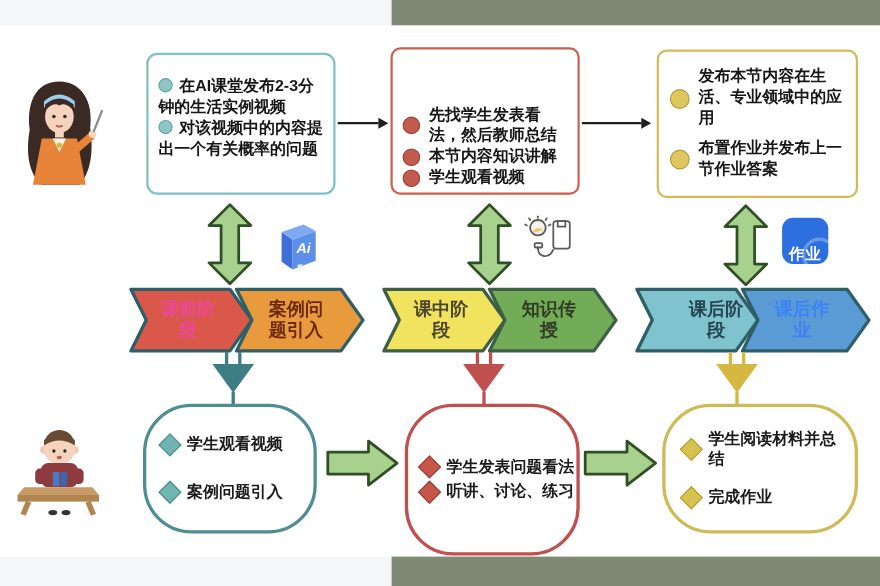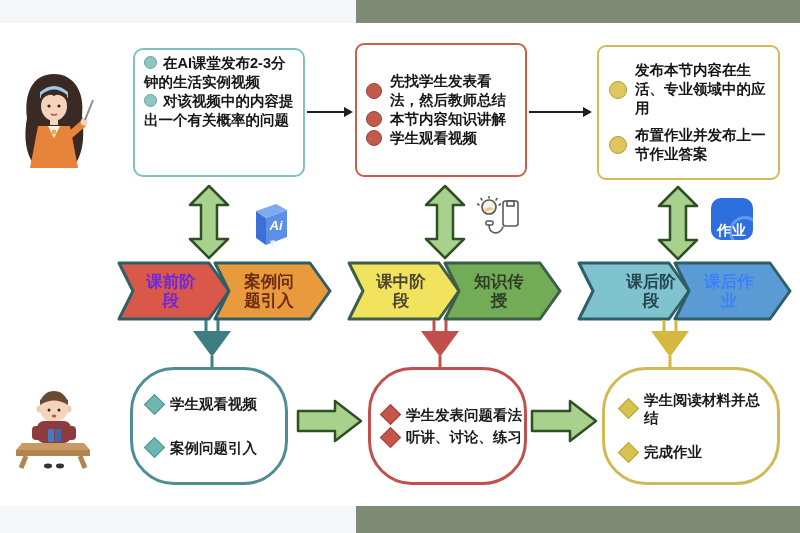--- a/index.html
+++ b/index.html
@@ -14,49 +14,49 @@
 
   .abs{position:absolute;}
   svg{display:block;}
   #diagram-layer{position:absolute;left:0;top:0;z-index:1;}
   .layer2{z-index:2;}
 
   
   .tbox{position:absolute;z-index:2;background:#fff;box-sizing:border-box;
         font-weight:700;color:#161616;font-size:14.5px;line-height:1.3;}
   .tb1{left:133px;top:48px;width:172px;height:129px;border:2px solid #7FC0C4;border-radius:10px;
-       padding:4px 9px;}
+       padding:20px 9px;}
   .tb2{left:355px;top:43px;width:172px;height:134px;border:2.5px solid #CC5F4C;border-radius:9px;
-       padding:4px 9px;display:flex;flex-direction:column;justify-content:center;}
+       padding:4px 9px;display:flex;flex-direction:column;justify-content:flex-end;}
   .tb3{left:597px;top:45px;width:183px;height:135px;border:2.5px solid #D2BB56;border-radius:9px;
        padding:6px 10px;display:flex;flex-direction:column;justify-content:space-evenly;}
   .dot{display:inline-block;border-radius:50%;box-sizing:border-box;}
   .dot.teal{width:13px;height:13px;background:#8FC6C5;border:1.5px solid #5FA3A3;margin-right:6px;vertical-align:-1px;}
   .dot.red{width:16px;height:16px;background:#C05B4D;border:1.5px solid #9C4036;flex:none;}
   .dot.gold{width:18px;height:18px;background:#DDC75E;border:1.5px solid #B3993B;flex:none;}
   .tb-row{display:flex;align-items:center;gap:8px;}
 
   
   .chev-label{position:absolute;top:263px;height:56px;width:56px;z-index:2;
               display:flex;align-items:center;justify-content:center;text-align:center;
               font-size:16.5px;font-weight:700;line-height:1.15;}
-  .cl1{left:143px;color:#6d28d9;}
+  .cl1{left:143px;color:#ec4899;}
   .cl2{left:241px;color:#6B2A14;}
   .cl3{left:373px;color:#4A452F;}
   .cl4{left:471px;color:#2F3D26;}
   .cl5{left:603px;color:#24454F;margin-left:20px;}
   .cl6{left:701px;color:#3b82f6;}
 
   
   .bbox{position:absolute;z-index:2;background:#fff;box-sizing:border-box;
         display:flex;flex-direction:column;justify-content:center;
         font-weight:700;color:#1a1a1a;font-size:14.5px;line-height:1.25;}
   .bb1{left:130px;top:367px;width:158px;height:118px;border:3px solid #4F8D95;border-radius:44px;
        padding-left:14px;gap:25px;}
-  .bb2{left:368px;top:367px;width:159px;height:118px;border:3px solid #C0504D;border-radius:44px;
+  .bb2{left:368px;top:367px;width:159px;height:138px;border:3px solid #C0504D;border-radius:44px;
        padding-left:12px;gap:4px;}
   .bb3{left:602px;top:367px;width:178px;height:118px;border:3px solid #CFBA55;border-radius:44px;
        padding-left:16px;gap:16px;}
   .bb-row{display:flex;align-items:center;gap:8px;}
   .diamond{width:15px;height:15px;transform:rotate(45deg);flex:none;box-sizing:border-box;}
   .diamond.teal{background:#6FB5B2;border:1.5px solid #4E8D8A;}
   .diamond.red{background:#C4574A;border:1.5px solid #A03D33;}
   .diamond.gold{background:#D8C24F;border:1.5px solid #B69E33;}
   .bb3 .bb-txt{max-width:118px;}
 

